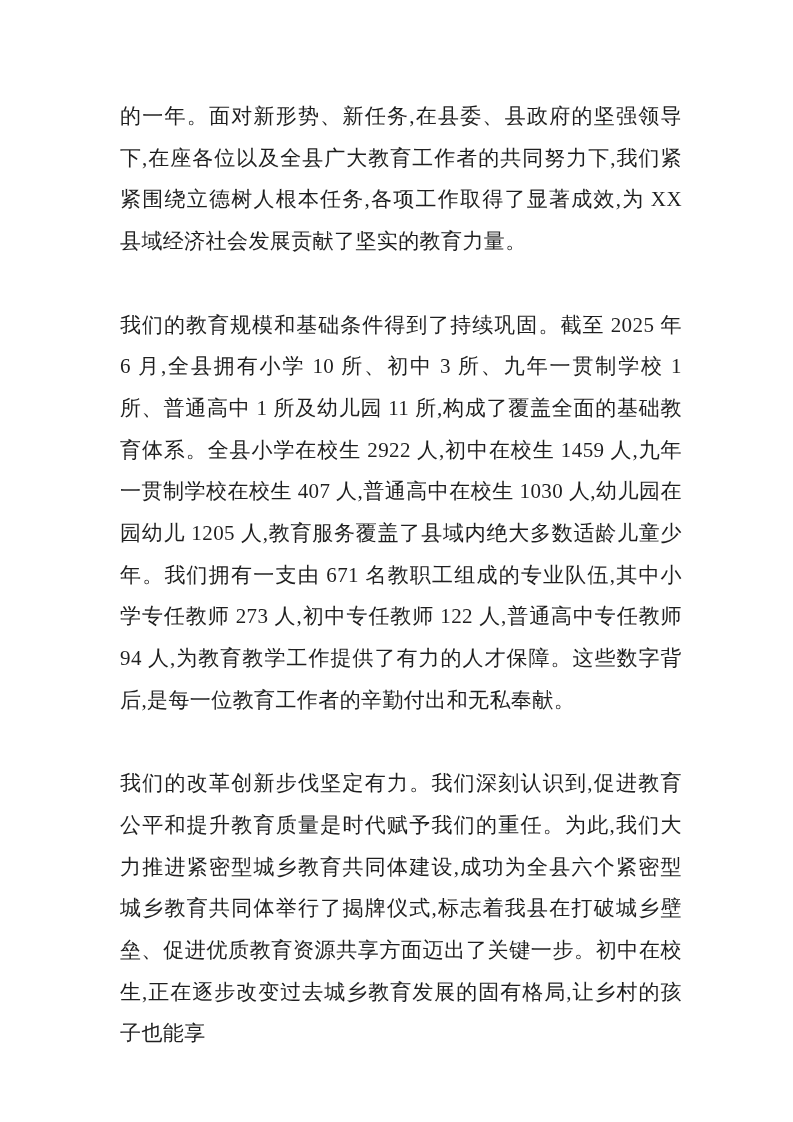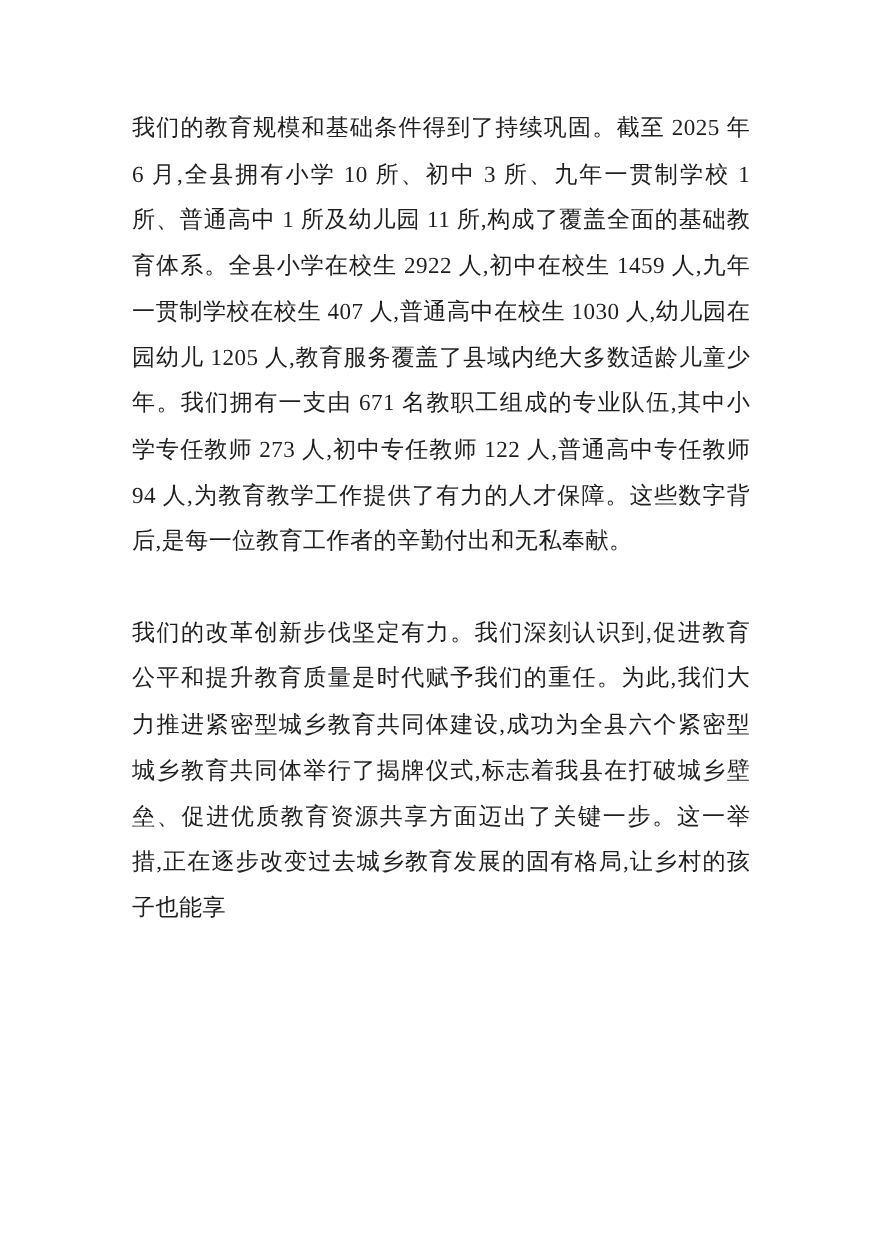--- a/index.html
+++ b/index.html
@@ -33,16 +33,17 @@
   }
   .para:last-child {
     margin-bottom: 0;
   }
 </style>
 </head>
 <body>
 
 <div class="page">
   <div class="text-block">
+    <p class="para">的一年。面对新形势、新任务,在县委、县政府的坚强领导下,在座各位以及全县广大教育工作者的共同努力下,我们紧紧围绕立德树人根本任务,各项工作取得了显著成效,为 XX 县域经济社会发展贡献了坚实的教育力量。</p>
     <p class="para">我们的教育规模和基础条件得到了持续巩固。截至 2025 年 6 月,全县拥有小学 10 所、初中 3 所、九年一贯制学校 1 所、普通高中 1 所及幼儿园 11 所,构成了覆盖全面的基础教育体系。全县小学在校生 2922 人,初中在校生 1459 人,九年一贯制学校在校生 407 人,普通高中在校生 1030 人,幼儿园在园幼儿 1205 人,教育服务覆盖了县域内绝大多数适龄儿童少年。我们拥有一支由 671 名教职工组成的专业队伍,其中小学专任教师 273 人,初中专任教师 122 人,普通高中专任教师 94 人,为教育教学工作提供了有力的人才保障。这些数字背后,是每一位教育工作者的辛勤付出和无私奉献。</p>
-    <p class="para">我们的改革创新步伐坚定有力。我们深刻认识到,促进教育公平和提升教育质量是时代赋予我们的重任。为此,我们大力推进紧密型城乡教育共同体建设,成功为全县六个紧密型城乡教育共同体举行了揭牌仪式,标志着我县在打破城乡壁垒、促进优质教育资源共享方面迈出了关键一步。这一举措,正在逐步改变过去城乡教育发展的固有格局,让乡村的孩子也能享</p>
+    <p class="para">我们的改革创新步伐坚定有力。我们深刻认识到,促进教育公平和提升教育质量是时代赋予我们的重任。为此,我们大力推进紧密型城乡教育共同体建设,成功为全县六个紧密型城乡教育共同体举行了揭牌仪式,标志着我县在打破城乡壁垒、促进优质教育资源共享方面迈出了关键一步。初中在校生,正在逐步改变过去城乡教育发展的固有格局,让乡村的孩子也能享</p>
   </div>
 </div>
 
 </body></html>

